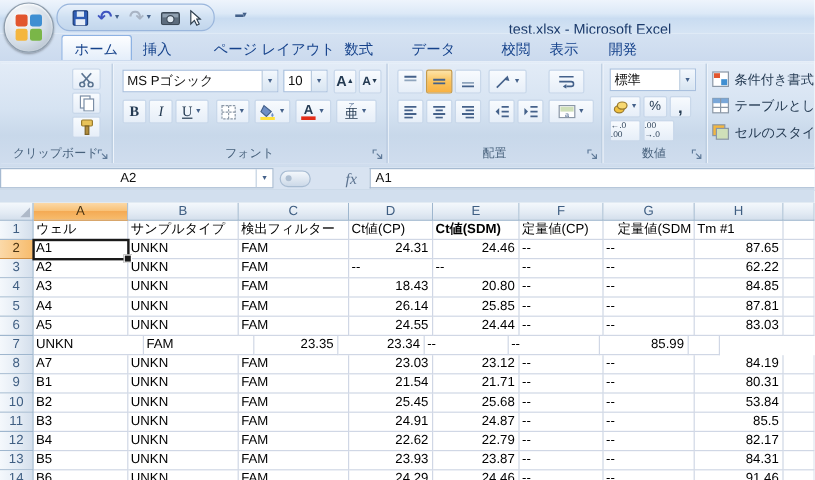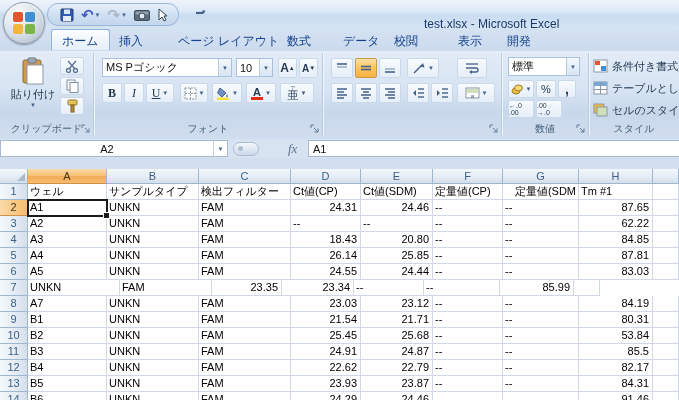--- a/index.html
+++ b/index.html
@@ -144,37 +144,28 @@
         <span class="ol4"></span>
     </span>
   </div>
 
   <div class="tabrow" id="tabrow">
       <span class="tab active" style="left: 51px;">ホーム</span>
       <span class="tab" style="left: 109px;">挿入</span>
       <span class="tab" style="left: 168px;">ページ レイアウト</span>
       <span class="tab" style="left: 277px;">数式</span>
       <span class="tab" style="left: 333px;">データ</span>
-      <span class="tab" style="left: 384px;">校閲</span>
+      <span class="tab" style="left: 408px;">校閲</span>
       <span class="tab" style="left: 448px;">表示</span>
       <span class="tab" style="left: 497px;">開発</span>
     </div>
 
   <div class="ribbon">
 
     <div class="rgroup" style="left:0;width:93px;">
-      <div class="bigbtn" style="left:10px;top:4px;width:46px;">
-        <svg class="icon" width="24" height="28">
-          <rect x="2" y="3" width="18" height="23" rx="2" fill="#d09a52" stroke="#8a6a3a"></rect>
-          <rect x="7" y="1" width="8" height="5" rx="1" fill="#9aa7b5" stroke="#6b7887"></rect>
-          <rect x="6" y="8" width="16" height="19" fill="#fff" stroke="#8a97a6"></rect>
-        </svg>
-        <span class="blabel">貼り付け</span>
-        <span class="mini">▼</span>
-      </div>
       <span class="sbtn" style="left:60px;top:4px;width:24px;height:18px;">
         <svg class="icon" width="14" height="13">
           <line x1="3" y1="1" x2="10" y2="9" stroke="#5a7390" stroke-width="1.4"></line>
           <line x1="11" y1="1" x2="4" y2="9" stroke="#5a7390" stroke-width="1.4"></line>
           <circle cx="3.5" cy="10.5" r="2" fill="none" stroke="#5a7390" stroke-width="1.3"></circle>
           <circle cx="10.5" cy="10.5" r="2" fill="none" stroke="#5a7390" stroke-width="1.3"></circle>
         </svg>
       </span>
       <span class="sbtn" style="left:60px;top:24px;width:24px;height:18px;">
         <svg class="icon" width="13" height="14">
@@ -331,20 +322,21 @@
         </svg>
         </span>
       <span class="sbtn" style="left:134px;top:30px;width:38px;">
         <svg class="icon" width="15" height="12">
           <rect x="1" y="1" width="13" height="10" fill="#fff" stroke="#8a97a6"></rect>
           <rect x="2" y="2" width="11" height="4" fill="#cfe0b9"></rect>
           <text x="7.5" y="10.5" font-size="6" text-anchor="middle" fill="#44618a">a</text>
         </svg>
         <span class="mini">▼</span>
         </span>
+      <div class="glabel">配置</div>
       <span class="launcher">
         <svg width="10" height="10">
           <path d="M1 4 V1 H4" fill="none" stroke="#5f7a99"></path>
           <path d="M4 4 L8 8 M8 4.5 V8 H4.5" fill="none" stroke="#5f7a99"></path>
         </svg>
       </span>
     </div>
 
     <div class="rgroup" style="left:502px;width:86px;">
       <div class="combo" style="left:6px;top:4px;width:72px;">
@@ -397,21 +389,20 @@
         </svg>
         <span>テーブルとして書式設定</span>
       </span>
       <span class="stylesitem" style="top:48px;">
         <svg class="icon" width="15" height="14">
           <rect x="1" y="1" width="10" height="9" fill="#f4b63f" stroke="#8a97a6"></rect>
           <rect x="4" y="4" width="10" height="9" fill="#cfe0b9" stroke="#8a97a6"></rect>
         </svg>
         <span>セルのスタイル</span>
       </span>
-      <div class="glabel">スタイル</div>
     </div>
   </div>
 
   <div class="fbar">
     <div class="namebox">
       <span class="nbtext">A2</span>
       <span class="nbdrop">▼</span>
     </div>
     <div class="fpill">
         <i></i>
@@ -435,21 +426,21 @@
         <div class="chdr" style="width: 76px;">G</div>
         <div class="chdr" style="width: 74px;">H</div>
         <div class="chdr" style="width: 26px;"></div>
       </div>
       <div class="srow">
         <div class="rhdr">1</div>
         <div class="cell" style="width: 79px;">ウェル</div>
         <div class="cell" style="width: 92px;">サンプルタイプ</div>
         <div class="cell" style="width: 92px;">検出フィルター</div>
         <div class="cell" style="width: 70px;">Ct値(CP)</div>
-        <div class="cell" style="width: 72px;">Ct値(SDM)</div>
+        <div class="cell" style="width: 72px; font-weight: bold;">Ct値(SDM)</div>
         <div class="cell" style="width: 70px;">定量値(CP)</div>
         <div class="cell" style="width: 76px; text-align: right;">定量値(SDM</div>
         <div class="cell" style="width: 74px;">Tm #1</div>
         <div class="cell" style="width: 26px;"></div>
       </div>
       <div class="srow">
         <div class="rhdr sel">2</div>
         <div class="cell" style="width: 79px;">A1</div>
         <div class="cell" style="width: 92px;">UNKN</div>
         <div class="cell" style="width: 92px;">FAM</div>

